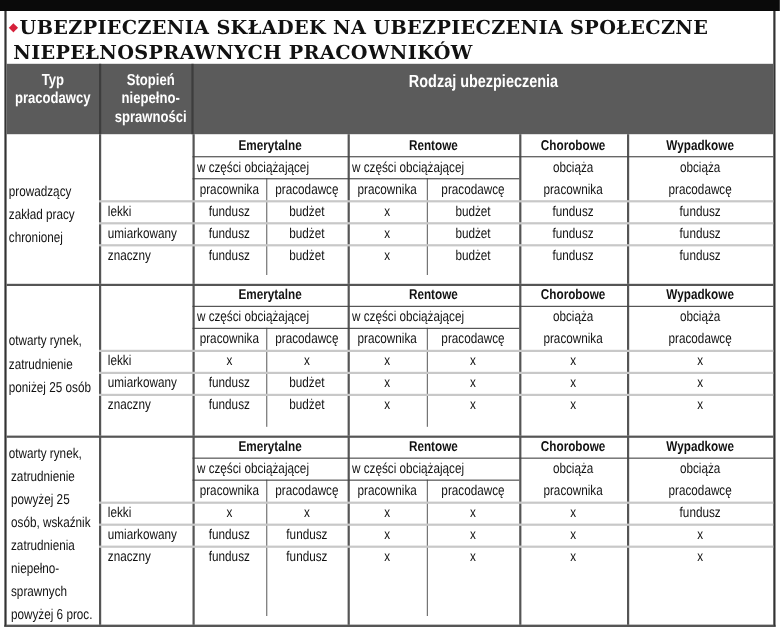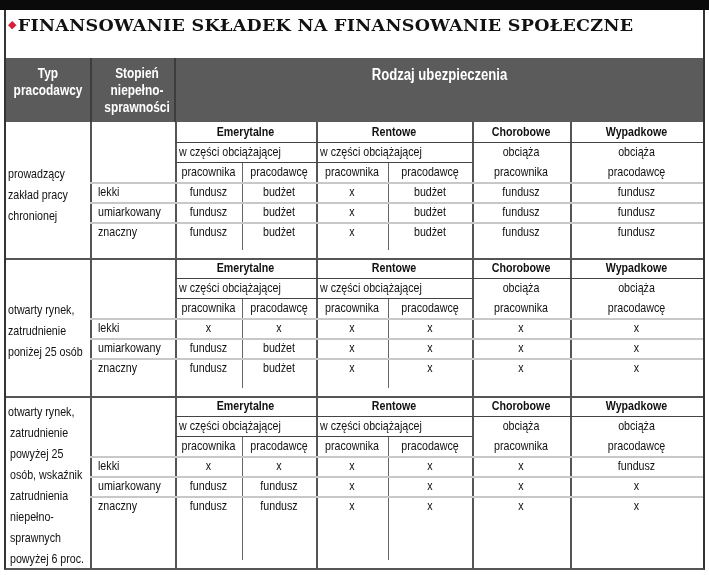--- a/index.html
+++ b/index.html
@@ -26,21 +26,22 @@
   .hl.gray { background: #c8c8c8; height: 2px; }
   .hl.dark { background: #555; height: 2px; }
 </style>
 </head>
 <body>
 
 <div class="topbar"></div>
 <div class="frame"></div>
 
 <div class="title">
-  <span class="bullet">◆</span><span>FINANSOWANIE SKŁADEK NA FINANSOWANIE SPOŁECZNE</span>
+  <span class="bullet">◆</span><span>UBEZPIECZENIA SKŁADEK NA UBEZPIECZENIA SPOŁECZNE</span>
+  <span class="line2">NIEPEŁNOSPRAWNYCH PRACOWNIKÓW</span>
 </div>
 
 <div class="hdr">
   <div class="c c1">Typ pracodawcy</div>
   <div class="sep" style="left:84px"></div>
   <div class="c c2">Stopień niepełno-sprawności</div>
   <div class="sep" style="left:168px"></div>
   <div class="c c3">Rodzaj ubezpieczenia</div>
 </div>
 

